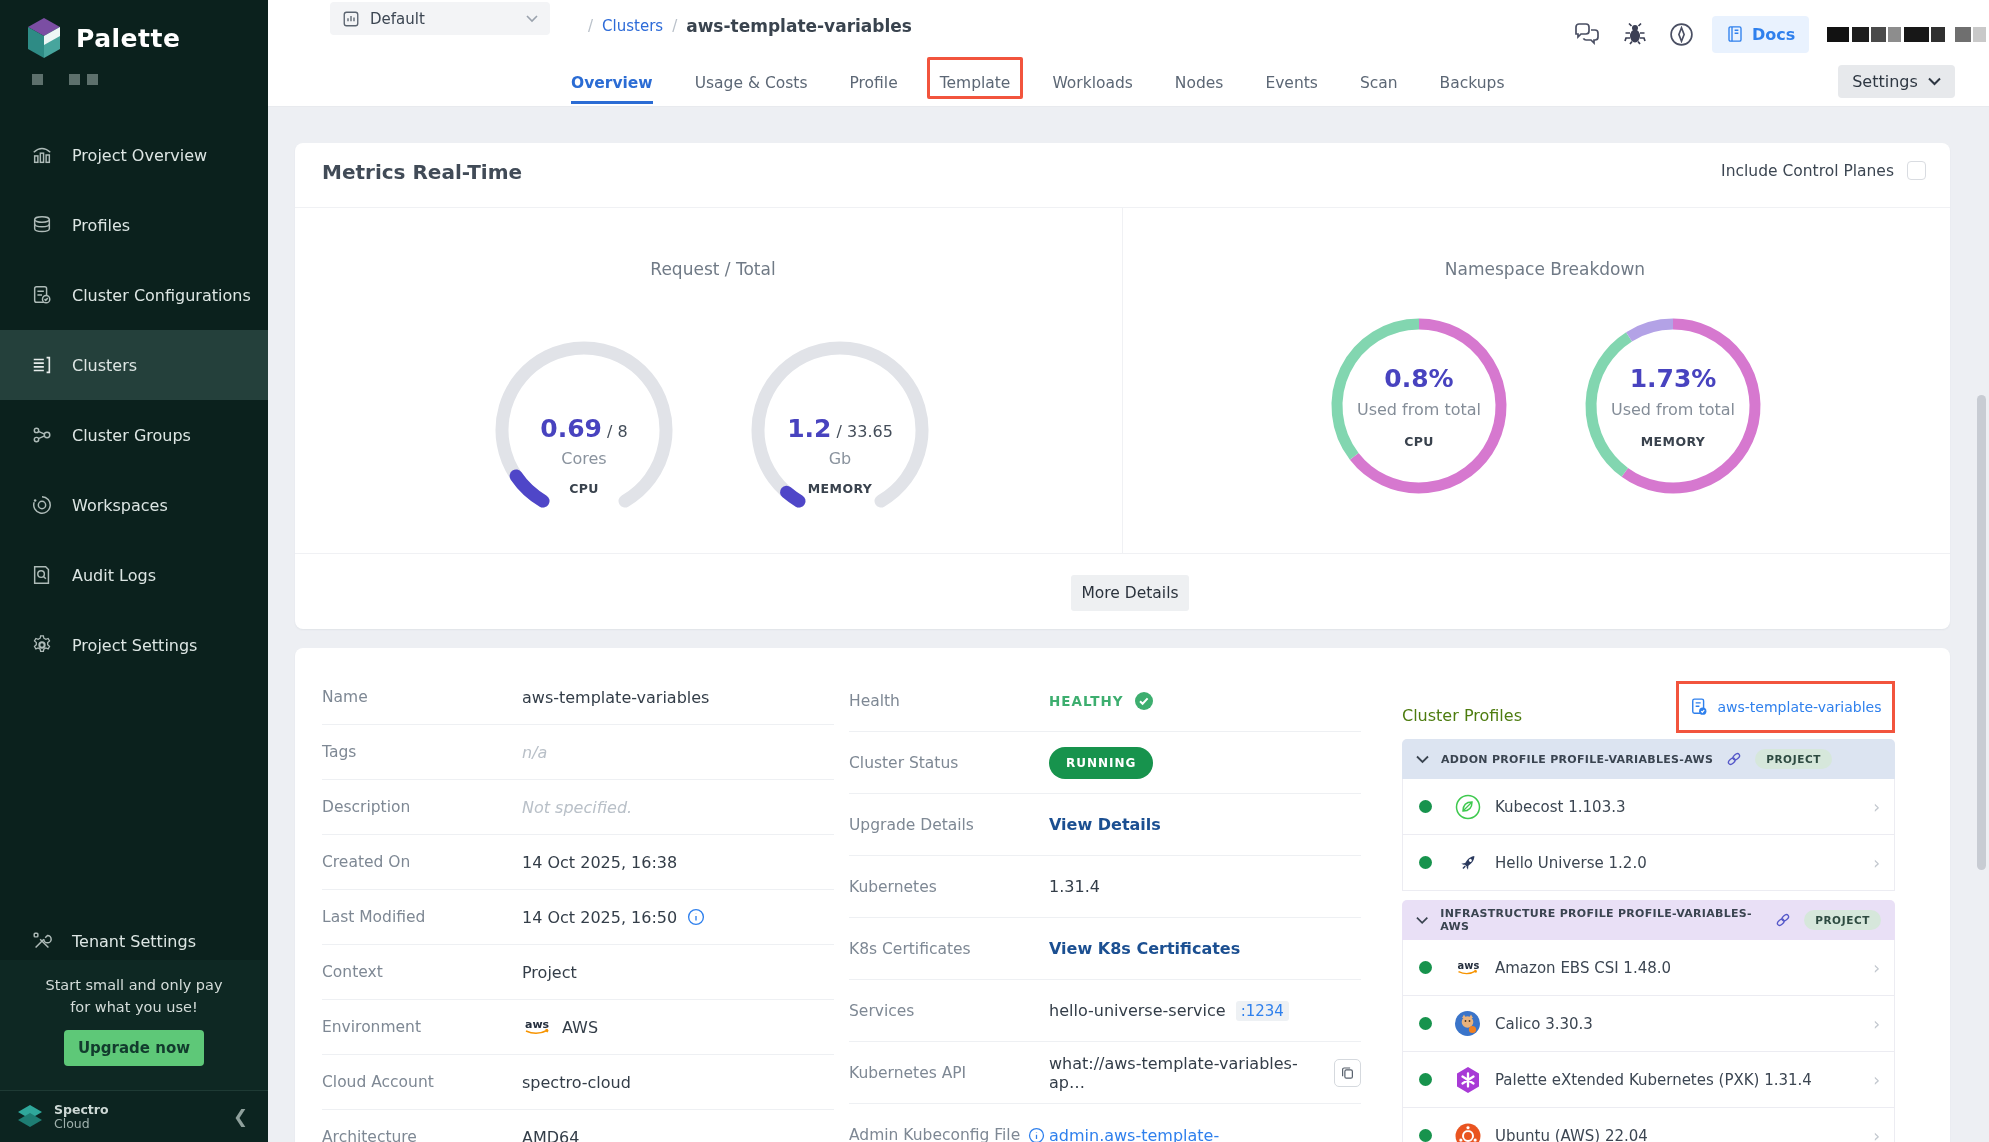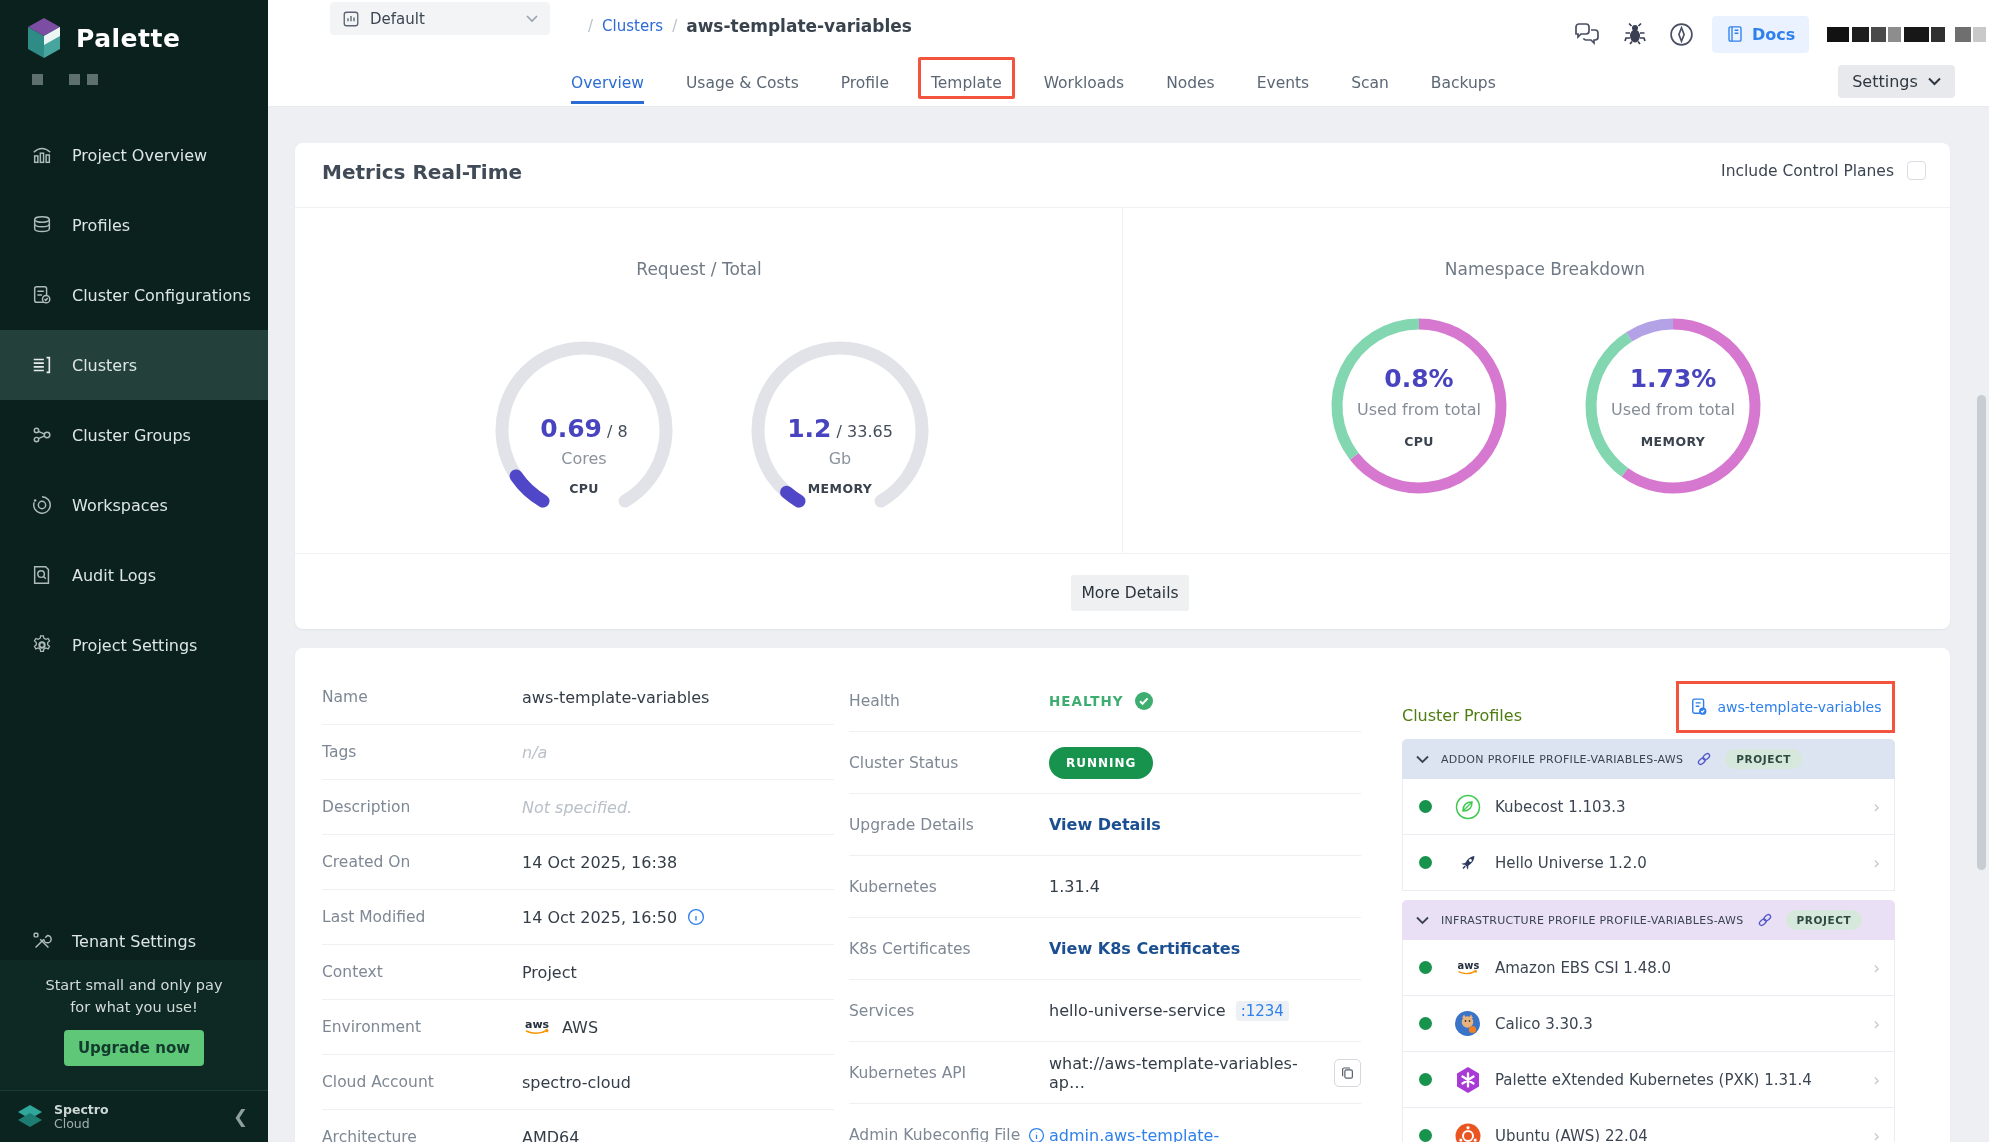--- a/index.html
+++ b/index.html
@@ -37,21 +37,21 @@
   .crumb-sep { color:#b9c0c9; font-size:15px; }
   .crumb-link { color:#2d6bd8; font-size:15px; cursor:pointer; }
   .crumb-cur { color:#39434e; font-size:17px; font-weight:600; }
   .top-icons { position:absolute; left:1306px; top:8px; height:52px; display:flex; align-items:center; }
   .ticon { width:26px; height:26px; display:flex; align-items:center; justify-content:center; cursor:pointer; }
   .docs-btn { display:flex; align-items:center; gap:8px; background:#e9f2fe; border-radius:4px; height:37px; padding:0 14px; color:#2f80ed; font-size:16px; font-weight:600; cursor:pointer; }
   .redacted { display:flex; align-items:center; height:16px; margin-left:18px; }
   .redacted span { display:inline-block; height:15px; }
   .tabs { position:absolute; left:303px; top:66px; display:flex; gap:42px; height:38px; align-items:stretch; }
   .tab { display:flex; align-items:center; font-size:15.5px; color:#5c6775; border-bottom:3px solid transparent; cursor:pointer; position:relative; padding-bottom:1px; }
-  .tab.active { color:#2b6cd4; font-weight:400; border-bottom-color:#2b6cd4; }
+  .tab.active { color:#2b6cd4; font-weight:700; border-bottom-color:#2b6cd4; }
   .tab .hl { position:absolute; left:-13px; right:-13px; top:-9px; bottom:2px; border:3px solid #f2543d; border-radius:2px; pointer-events:none; }
   .settings-btn { position:absolute; left:1570px; top:65px; width:117px; height:33px; background:#e7e9ec; border-radius:4px; display:flex; align-items:center; justify-content:center; gap:10px; font-size:16px; color:#2e3742; cursor:pointer; }
 
   
   .card { position:absolute; background:#fff; border-radius:8px; box-shadow:0 1px 2px rgba(40,50,60,.06); }
   .metrics-card { left:295px; top:143px; width:1655px; height:486px; }
   .card-title { position:absolute; left:27px; top:17px; font-size:20px; font-weight:600; color:#414b57; }
   .include { position:absolute; right:24px; top:18px; display:flex; align-items:center; gap:13px; }
   .include .ilbl { font-size:15.5px; color:#3c4652; }
   .checkbox { width:19px; height:19px; border:1.5px solid #d9dce1; border-radius:4px; background:#fff; cursor:pointer; }
@@ -86,21 +86,21 @@
   .copy-btn { width:28px; height:28px; border:1px solid #d5d9de; border-radius:5px; background:#fff; display:flex; align-items:center; justify-content:center; cursor:pointer; }
 
   
   .cp-title { position:absolute; left:1107px; top:58px; font-size:16px; color:#4d7c0f; }
   .cp-linkbox { position:absolute; left:1381px; top:33px; width:219px; height:52px; border:3px solid #f2543d; background:#fff; display:flex; align-items:center; justify-content:center; gap:8px; }
   .cp-linkbox .txt { color:#2f80ed; font-size:14px; cursor:pointer; }
   .cp-groups { position:absolute; left:1107px; top:91px; width:493px; }
   .grp-head { height:40px; display:flex; align-items:center; gap:12px; padding:0 14px; border-radius:5px 5px 0 0; cursor:pointer; }
   .grp-head.addon { background:#dce4f1; }
   .grp-head.infra { background:#e9e0f6; margin-top:9px; }
-  .grp-name { font-size:11px; font-weight:normal; color:#3a4450; letter-spacing:.3px; }
+  .grp-name { font-size:11px; font-weight:bold; color:#3a4450; letter-spacing:.3px; }
   .badge { background:#d6e7db; color:#2d4a40; font-size:10.5px; font-weight:bold; letter-spacing:.6px; border-radius:10px; padding:4px 11px; }
   .prow { height:56px; background:#fff; border:1px solid #ececf2; border-top:none; display:flex; align-items:center; padding:0 14px 0 16px; cursor:pointer; }
   .prow .gdot { width:13px; height:13px; border-radius:50%; background:#17934d; flex:0 0 13px; }
   .prow .picon { width:27px; height:27px; margin-left:22px; display:flex; align-items:center; justify-content:center; }
   .prow .pname { margin-left:14px; font-size:15px; color:#3c4652; }
   .prow .rchev { margin-left:auto; color:#c3c8cf; font-size:17px; }
 
   .scroll-thumb { position:absolute; left:1977px; top:395px; width:9px; height:475px; background:#c8ccd3; border-radius:5px; z-index:9; cursor:pointer; }
 
   svg { display:block; }
@@ -335,21 +335,21 @@
 
 <section class="card metrics-card">
   <div class="card-title">Metrics Real-Time</div>
   <div class="include">
     <span class="ilbl">Include Control Planes</span>
     <span class="checkbox"></span>
   </div>
   <div class="hdiv"></div>
   <div class="vdiv"></div>
 
-  <div class="sect-title" style="left:204px">Request / Total</div>
+  <div class="sect-title" style="left:218px">Request / Total</div>
 
   <div class="gauge" style="left:194px; top:192px">
     <span><svg width="190" height="190" viewBox="0 0 190 190">
           <path d="M 54.00 166.01 A 82 82 0 1 1 136.00 166.01" fill="none" stroke="#e1e3e8" stroke-width="13" stroke-linecap="round"></path>
           <path d="M 54.00 166.01 A 82 82 0 0 1 27.12 141.00" fill="none" stroke="#4f46c8" stroke-width="13" stroke-linecap="round"></path>
         </svg></span>
     <div class="g-text" style="top:79px">
       <span class="g-val">0.69</span>
       <span class="g-tot">/ 8</span>
     </div>

